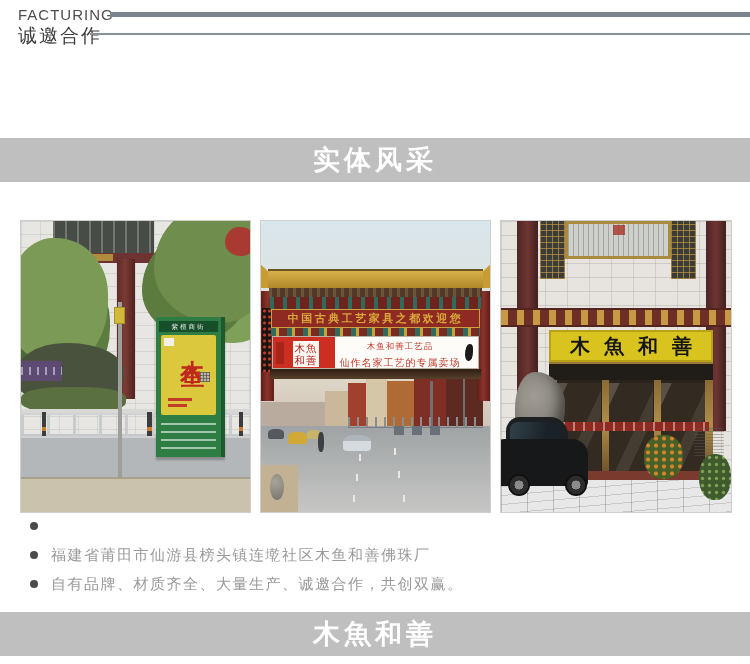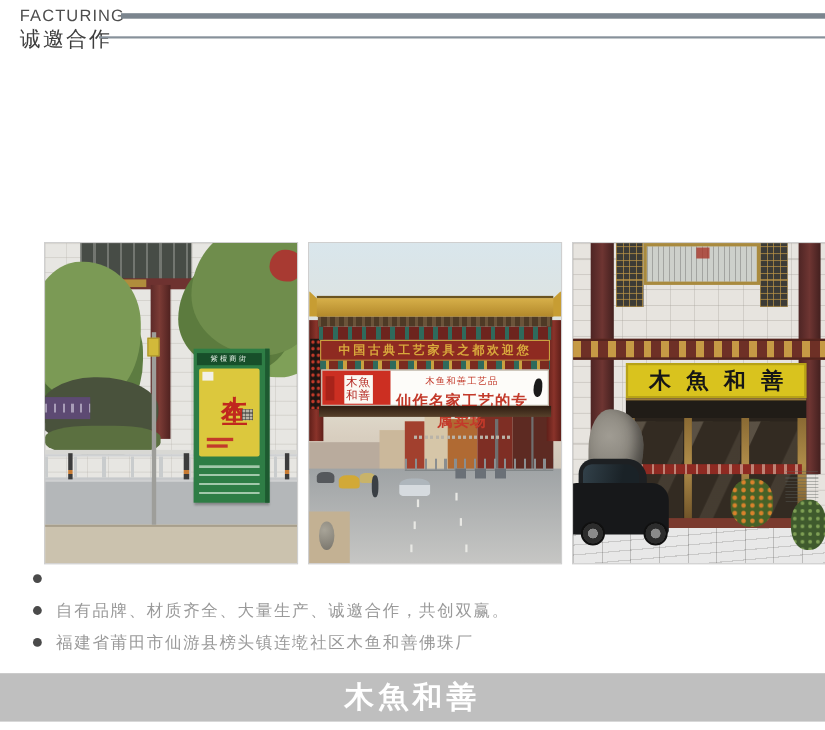--- a/index.html
+++ b/index.html
@@ -15,21 +15,21 @@
   .rule-thin  { left:90px;  right:0; top:33px; height:2px; background:#87919a; }
 
   
   .banner { left:0; width:750px; height:44px; background:#bfbfbf; color:#fff;
     font-size:27px; font-weight:bold; letter-spacing:4px; text-align:center;
     line-height:44px; }
   .banner-1 { top:138px; }
   .banner-2 { top:612px; }
 
   
-  .photos { left:20px; top:220px; width:664px; height:293px; display:flex; gap:9px;margin-left:20px; }
+  .photos { left:20px; top:220px; width:664px; height:293px; display:flex; gap:9px; }
   .photo { position:relative; overflow:hidden; border:1px solid #cfcfcf; background:#e8e8e8; flex:0 0 auto; height:293px; }
   .p1,.p2 { width:231px; } .p3 { width:232px; }
   .photo .abs { position:absolute; }
 
   
   .p1-wall { inset:0; height:74%; background:#e7e6e2;
     background-image:repeating-linear-gradient(180deg,rgba(170,166,158,.30) 0 1px,transparent 1px 13px),
                      repeating-linear-gradient(90deg,rgba(170,166,158,.25) 0 1px,transparent 1px 19px); }
   .p1-lattice { left:14%; top:0; width:44%; height:12%; background:#474c46;
     background-image:repeating-linear-gradient(90deg,rgba(215,215,210,.30) 0 2px,transparent 2px 12px); }
@@ -92,21 +92,21 @@
   .p2-decor { left:4.5%; top:36.9%; width:91%; height:2.6%; background:#7a2a20;
     background-image:repeating-linear-gradient(90deg,#2f6a5c 0 5px,#c9a13f 5px 8px,#7a2a20 8px 16px); }
   .p2-billboard { left:5%; top:39.6%; width:90%; height:11.4%; background:#fdfcf9; border:1px solid #b9b2a4; }
   .p2-bb-red { left:0; top:0; width:30%; height:100%; background:#cc2f22; }
   .p2-bb-redstrip { left:5%; top:14%; width:12%; height:72%; background:#a8231a; }
   .p2-logo { left:32%; top:12%; width:26px; height:26px; background:#fbf8f2;
     color:#b3231c; font-size:10.5px; line-height:12px; letter-spacing:1px; text-align:center;
     padding-top:1px; word-break:break-all; }
   .p2-bb-text { left:32%; top:6%; width:60%; height:88%; text-align:center; color:#c3392a; }
   .p2-bb-line1 { font-size:8.5px; letter-spacing:1px; margin-top:2px; }
-  .p2-bb-line2 { font-size:14px; font-weight:700; letter-spacing:1px; margin-top:3px; }
+  .p2-bb-line2 { font-size:10px; font-weight:400; letter-spacing:1px; margin-top:3px; }
   .p2-bb-tiny { margin:4px auto 0; width:72%; height:3px;
     background:repeating-linear-gradient(90deg,#b9b3a8 0 3px,transparent 3px 5px); }
   .p2-crane { left:94%; top:22%; width:4%; height:55%; background:#1a1a1a;
     border-radius:60% 40% 55% 45%/70% 30% 60% 40%; }
   .p2-underbeam { left:4%; top:51%; width:92%; height:3.2%;
     background:linear-gradient(180deg,#2e1d12,#57402a); }
   .p2-bstrip { left:0; top:54%; width:100%; height:18%; }
   .bb { position:absolute; bottom:0; }
   .p2-fence { left:38%; top:67.5%; width:59%; height:3.5%; border-bottom:1px solid #7c8082;
     background-image:repeating-linear-gradient(90deg,#8a8e90 0 2px,transparent 2px 9px); }
@@ -177,20 +177,21 @@
 </head>
 <body>
 
 <div class="page">
 
   <div class="abs brand-en">FACTURING</div>
   <div class="abs section-title">诚邀合作</div>
   <div class="abs rule-thick"></div>
   <div class="abs rule-thin"></div>
 
+  <div class="abs banner banner-1">实体风采</div>
 
   <div class="abs photos">
 
     <div class="photo p1">
       <div class="abs p1-wall"></div>
       <div class="abs p1-lattice"></div>
       <div class="abs p1-beam"></div>
       <div class="abs p1-bracket"></div>
       <div class="abs p1-column"></div>
       <div class="abs blob p1-tree-l"></div>
@@ -312,23 +313,23 @@
       <div class="abs wheel" style="left:28%"></div>
     </div>
   </div>
 
   <ul class="abs bullets">
     <li>
       <span class="bullet-dot"></span>
     </li>
     <li>
       <span class="bullet-dot"></span>
-      <span class="bullet-text">自有品牌、材质齐全、大量生产、诚邀合作，共创双赢。</span>
+      <span class="bullet-text">福建省莆田市仙游县榜头镇连墘社区木鱼和善佛珠厂</span>
     </li>
     <li>
       <span class="bullet-dot"></span>
-      <span class="bullet-text">福建省莆田市仙游县榜头镇连墘社区木鱼和善佛珠厂</span>
+      <span class="bullet-text">自有品牌、材质齐全、大量生产、诚邀合作，共创双赢。</span>
     </li>
   </ul>
 
   <div class="abs banner banner-2">木魚和善</div>
 
 </div>
 
 </body></html>

